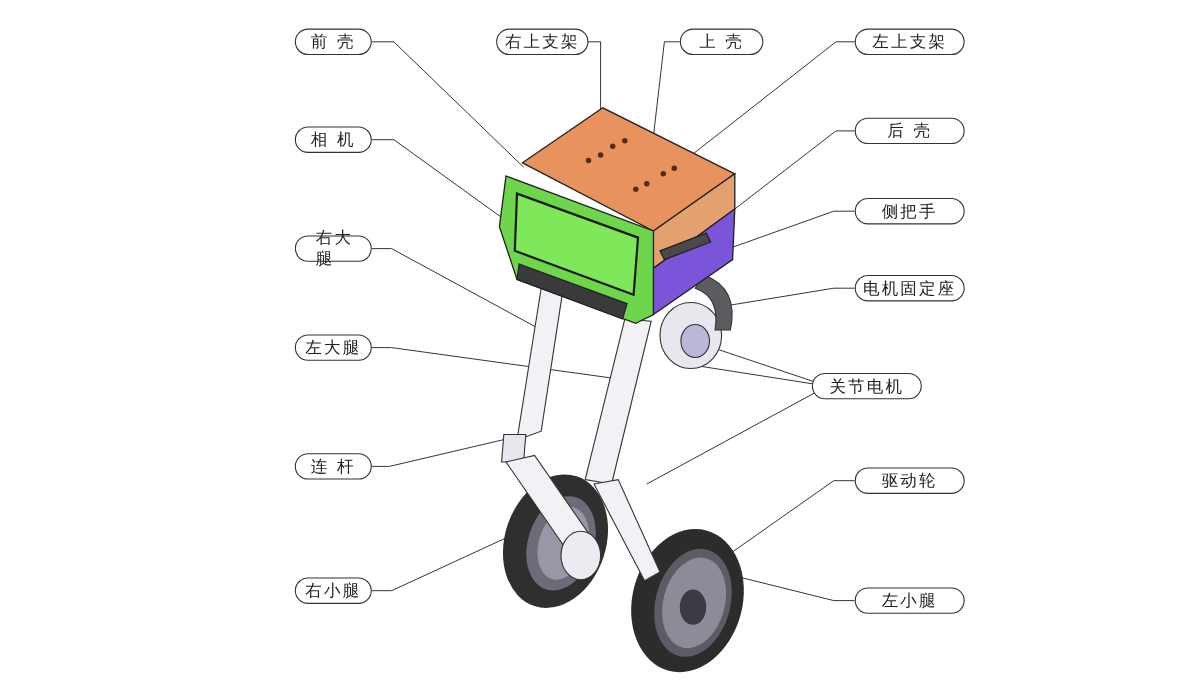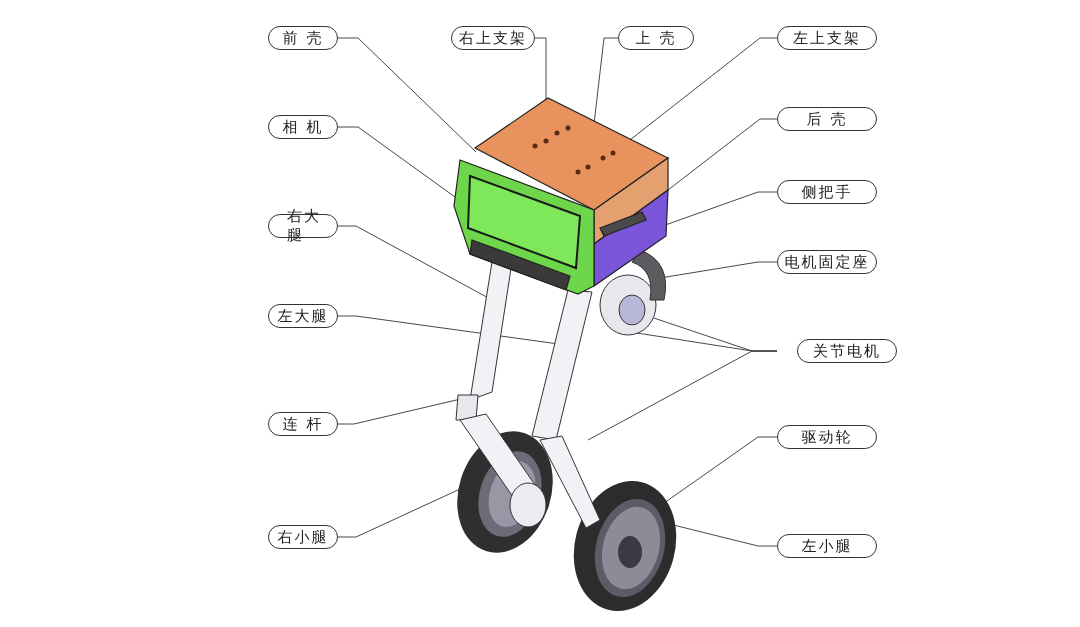--- a/index.html
+++ b/index.html
@@ -115,21 +115,21 @@
   <div class="label" style="left:777px;top:26px;width:100px;">左上支架</div>
 
   <div class="label" style="left:268px;top:115px;width:70px;">相 机</div>
   <div class="label" style="left:777px;top:107px;width:100px;">后 壳</div>
   <div class="label" style="left:777px;top:180px;width:100px;">侧把手</div>
 
   <div class="label" style="left:268px;top:214px;width:70px;padding-left:18px;">右大腿</div>
   <div class="label" style="left:777px;top:250px;width:100px;">电机固定座</div>
 
   <div class="label" style="left:268px;top:304px;width:70px;text-align:center;">左大腿</div>
-  <div class="label" style="left:797px;top:339px;width:100px;">关节电机</div>
+  <div class="label" style="left:738px;top:339px;width:100px;">关节电机</div>
 
   <div class="label" style="left:268px;top:412px;width:70px;">连 杆</div>
   <div class="label" style="left:777px;top:425px;width:100px;">驱动轮</div>
 
   <div class="label" style="left:268px;top:525px;width:70px;">右小腿</div>
   <div class="label" style="left:777px;top:534px;width:100px;">左小腿</div>
 
   
 </div>
 

